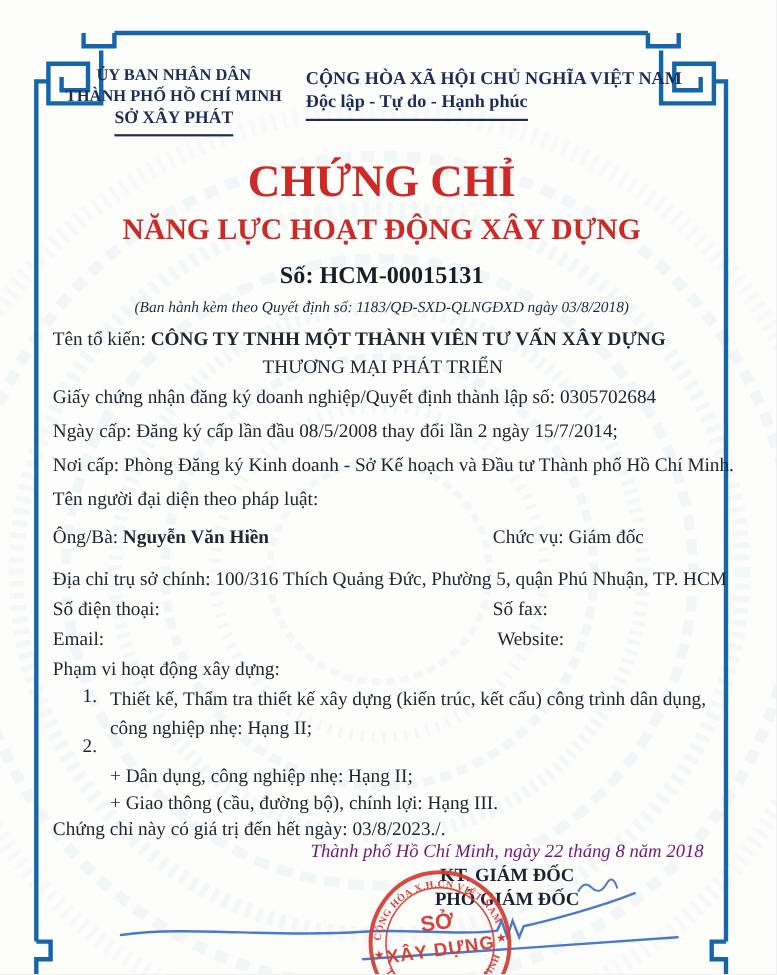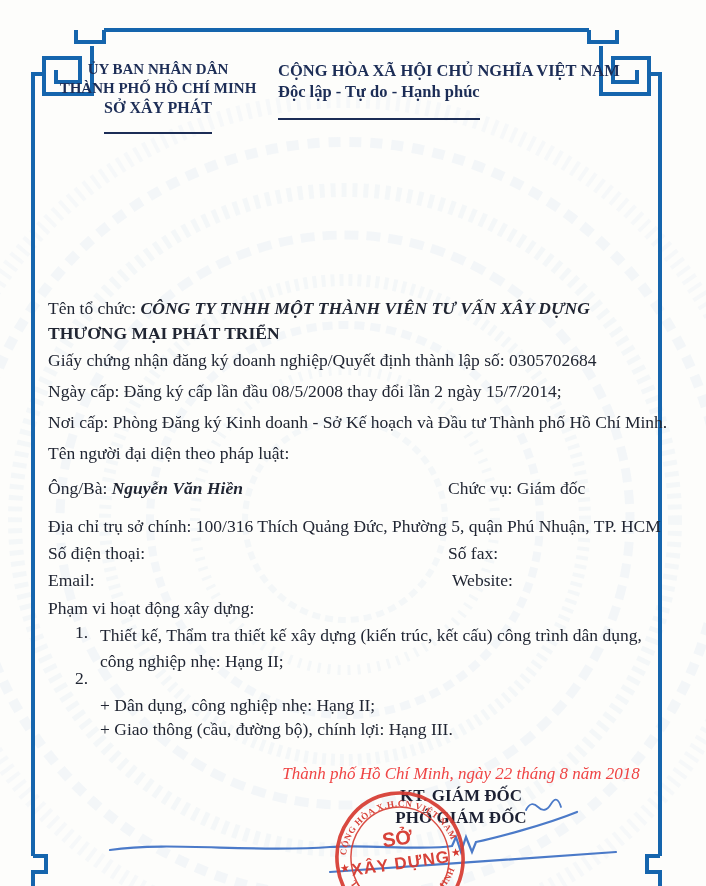--- a/index.html
+++ b/index.html
@@ -13,36 +13,36 @@
   }
   svg.layer{position:absolute;left:0;top:0;pointer-events:none;}
   
   .hdr-left{position:absolute;left:58px;top:60px;width:200px;text-align:center;
     color:#1c2d56;font-weight:bold;font-size:15px;line-height:19px;}
   .hdr-left .org{font-size:16px;}
   .hdr-right{position:absolute;left:278px;top:60px;width:372px;text-align:left;
     color:#1c2d56;font-weight:bold;}
   .hdr-right .nation{font-size:16.5px;line-height:21px;}
   .hdr-right .motto{font-size:16.5px;line-height:22px;}
-  .u{border-bottom:2px solid currentColor;padding-bottom:15px;display:inline-block;}
+  .u{border-bottom:2px solid currentColor;padding-bottom:5px;display:inline-block;}
   
   .title-block{position:absolute;left:30px;top:140px;width:634px;text-align:center;}
   .t-main{font-size:41px;font-weight:bold;color:#ce2a25;line-height:48px;}
   .t-sub{font-size:27px;font-weight:bold;color:#ce2a25;line-height:34px;margin-top:3px;}
   .t-num{font-size:22px;font-weight:bold;color:#191d2b;margin-top:12px;}
   .t-note{font-size:14px;font-style:italic;color:#1f2740;margin-top:10px;}
   
   .bl{position:absolute;left:48px;font-size:17.5px;line-height:24px;white-space:nowrap;text-align:center;}
-  .bold{font-weight:bold;font-style:italic;}
+  .bold{font-weight:bold;}
   .org-block{position:absolute;left:48px;top:296px;width:600px;font-size:17.5px;line-height:25px;}
-  .org-block .l2{text-align:left;font-weight:bold;}
+  .org-block .l2{text-align:center;font-weight:normal;}
   .num{position:absolute;left:75px;font-size:17.5px;}
   .li-text{position:absolute;left:100px;width:560px;font-size:17.5px;line-height:26px;}
   .sig-block{position:absolute;left:281px;top:762px;width:360px;text-align:center;}
-  .sig-date{font-size:17px;font-style:italic;color:#ef4444;line-height:23px;}
+  .sig-date{font-size:17px;font-style:italic;color:#701a75;line-height:23px;}
   .sig-t{font-size:17px;font-weight:bold;color:#1d2133;line-height:22px;}
 </style>
 </head>
 <body>
 
 <div class="page">
 
   <svg class="layer" width="706" height="886" viewBox="0 0 706 886">
     <g fill="none" stroke="#a9c4e4">
       <circle cx="345" cy="520" r="150" stroke-width="10" opacity="0.10" stroke-dasharray="3 7"></circle>
@@ -81,24 +81,30 @@
     <div>ỦY BAN NHÂN DÂN</div>
     <div>THÀNH PHỐ HỒ CHÍ MINH</div>
     <div class="org"><span class="u">SỞ XÂY PHÁT</span></div>
   </div>
 
   <div class="hdr-right">
     <div class="nation">CỘNG HÒA XÃ HỘI CHỦ NGHĨA VIỆT NAM</div>
     <div class="motto"><span class="u">Độc lập - Tự do - Hạnh phúc</span></div>
   </div>
 
+  <div class="title-block">
+    <div class="t-main">CHỨNG CHỈ</div>
+    <div class="t-sub">NĂNG LỰC HOẠT ĐỘNG XÂY DỰNG</div>
+    <div class="t-num">Số: HCM-00015131</div>
+    <div class="t-note">(Ban hành kèm theo Quyết định số: 1183/QĐ-SXD-QLNGĐXD ngày 03/8/2018)</div>
+  </div>
 
   <div class="org-block">
     <div class="l1">
-      <span>Tên tổ chức: </span><span class="bold">CÔNG TY TNHH MỘT THÀNH VIÊN TƯ VẤN XÂY DỰNG</span>
+      <span>Tên tổ kiến: </span><span class="bold">CÔNG TY TNHH MỘT THÀNH VIÊN TƯ VẤN XÂY DỰNG</span>
     </div>
     <div class="l2">THƯƠNG MẠI PHÁT TRIỂN</div>
   </div>
 
   <div class="bl" style="top:348px">Giấy chứng nhận đăng ký doanh nghiệp/Quyết định thành lập số: 0305702684</div>
   <div class="bl" style="top:379px">Ngày cấp: Đăng ký cấp lần đầu 08/5/2008 thay đổi lần 2 ngày 15/7/2014;</div>
   <div class="bl" style="top:410px">Nơi cấp: Phòng Đăng ký Kinh doanh - Sở Kế hoạch và Đầu tư Thành phố Hồ Chí Minh.</div>
   <div class="bl" style="top:441px">Tên người đại diện theo pháp luật:</div>
 
   <div class="bl" style="top:476px">
@@ -116,20 +122,21 @@
 
   <div class="bl" style="top:596px">Phạm vi hoạt động xây dựng:</div>
 
   <div class="num" style="top:622px">1.</div>
   <div class="li-text" style="top:622px">Thiết kế, Thẩm tra thiết kế xây dựng (kiến trúc, kết cấu) công trình dân dụng, công nghiệp nhẹ: Hạng II;</div>
 
   <div class="num" style="top:668px">2.</div>
   <div class="bl" style="left:100px;top:693px">+ Dân dụng, công nghiệp nhẹ: Hạng II;</div>
   <div class="bl" style="left:100px;top:717px">+ Giao thông (cầu, đường bộ), chính lợi: Hạng III.</div>
 
+  <div class="bl" style="top:741px">Chứng chỉ này có giá trị đến hết ngày: 03/8/2023./.</div>
 
   <div class="sig-block">
     <div class="sig-date">Thành phố Hồ Chí Minh, ngày 22 tháng 8 năm 2018</div>
     <div class="sig-t">KT. GIÁM ĐỐC</div>
     <div class="sig-t">PHÓ GIÁM ĐỐC</div>
   </div>
 
   <svg class="layer" width="706" height="886" viewBox="0 0 706 886">
     <defs>
       <path id="arcTop" d="M 346,872 A 55,55 0 1 1 454,872"></path>

